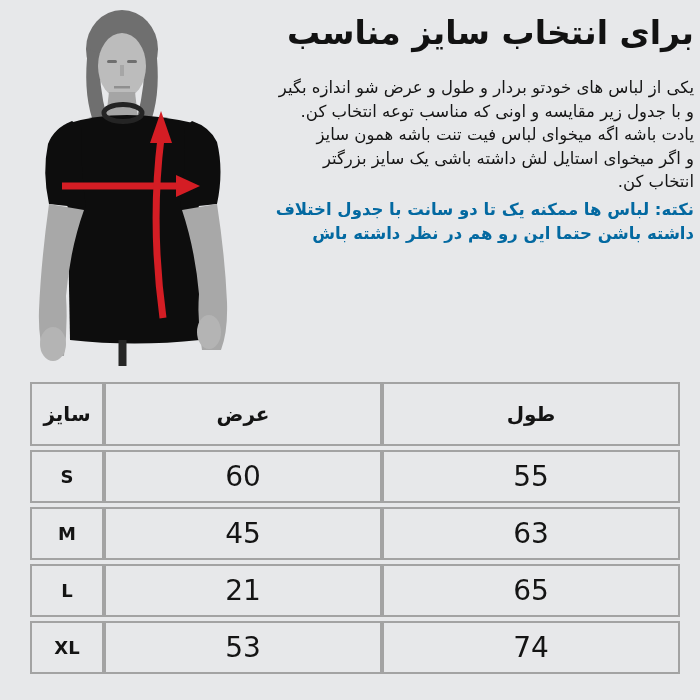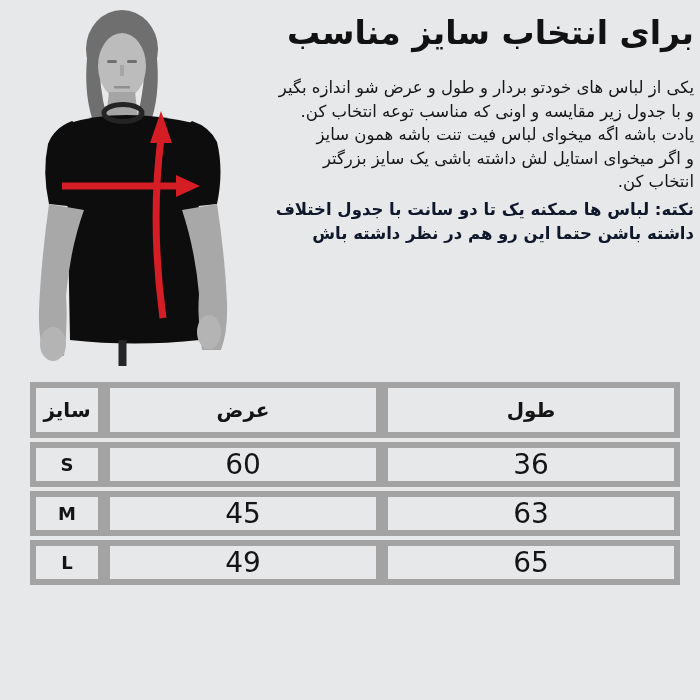--- a/index.html
+++ b/index.html
@@ -18,41 +18,41 @@
   }
   .intro-text{
     position:absolute;top:76px;left:232px;right:6px;
     direction:rtl;text-align:right;
     font-size:16.5px;font-weight:normal;color:#151515;line-height:23.5px;
     white-space:pre-line;
   }
   .note-text{
     position:absolute;top:198px;left:232px;right:6px;
     direction:rtl;text-align:right;
-    font-size:16.5px;font-weight:bold;color:#0f172a;line-height:24px;
+    font-size:16.5px;font-weight:bold;color:#0369a1;line-height:24px;
     white-space:pre-line;
   }
   .def-box{
     position:absolute;left:255px;top:263px;width:443px;height:67px;
     background:#e8212a;color:#ffffff;
     display:flex;flex-direction:column;justify-content:center;
     direction:rtl;text-align:center;
     font-size:18.5px;font-weight:bold;line-height:29px;
   }
 
   
   .size-table{
     position:absolute;left:30px;top:378px;width:650px;
     direction:ltr;
     border-collapse:separate;border-spacing:0 4px;
     table-layout:fixed;
   }
   .size-table th,.size-table td{
-    border:6px solid #a3a3a3;text-align:center;vertical-align:middle;
-    color:#141414;background:transparent;padding:0;
+    border:2px solid #a3a3a3;text-align:center;vertical-align:middle;
+    color:#141414;background:transparent;padding:8px;
   }
   .size-table th{height:44px;font-size:20px;font-weight:bold;direction:rtl;}
   .size-table td{height:33px;font-size:28px;font-weight:normal;}
   .size-table col.c-size{width:74px;}
   .size-table col.c-width{width:278px;}
   .size-table td:first-child{font-weight:bold;font-size:18px;}
 </style>
 </head>
 <body>
 
@@ -128,28 +128,33 @@
       <tr>
           <th>سایز</th>
           <th>عرض</th>
           <th>طول</th>
         </tr>
     </thead>
     <tbody>
         <tr>
           <td>S</td>
           <td>60</td>
-          <td>36</td>
+          <td>55</td>
         </tr>
         <tr>
           <td>M</td>
           <td>45</td>
           <td>63</td>
         </tr>
         <tr>
           <td>L</td>
-          <td>49</td>
+          <td>21</td>
           <td>65</td>
+        </tr>
+        <tr>
+          <td>XL</td>
+          <td>53</td>
+          <td>74</td>
         </tr>
       </tbody>
   </table>
 
 </div>
 
 </body></html>

